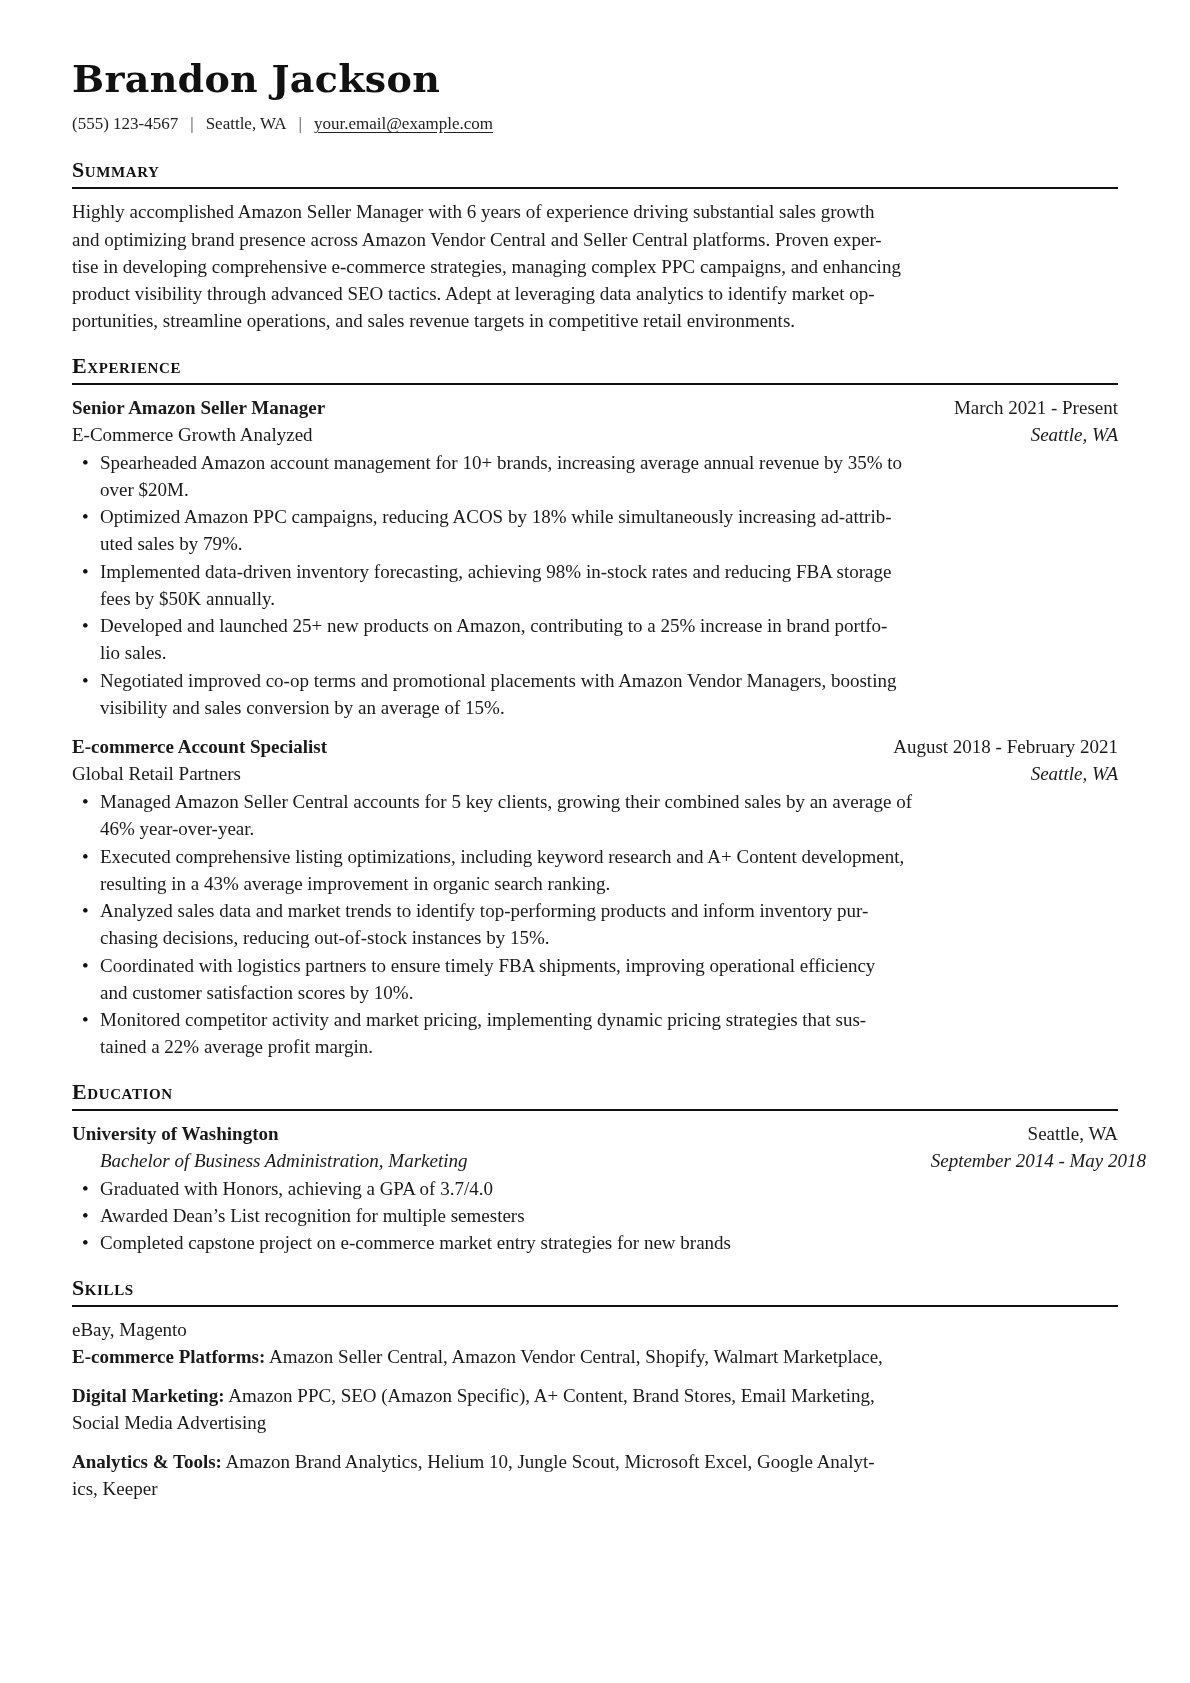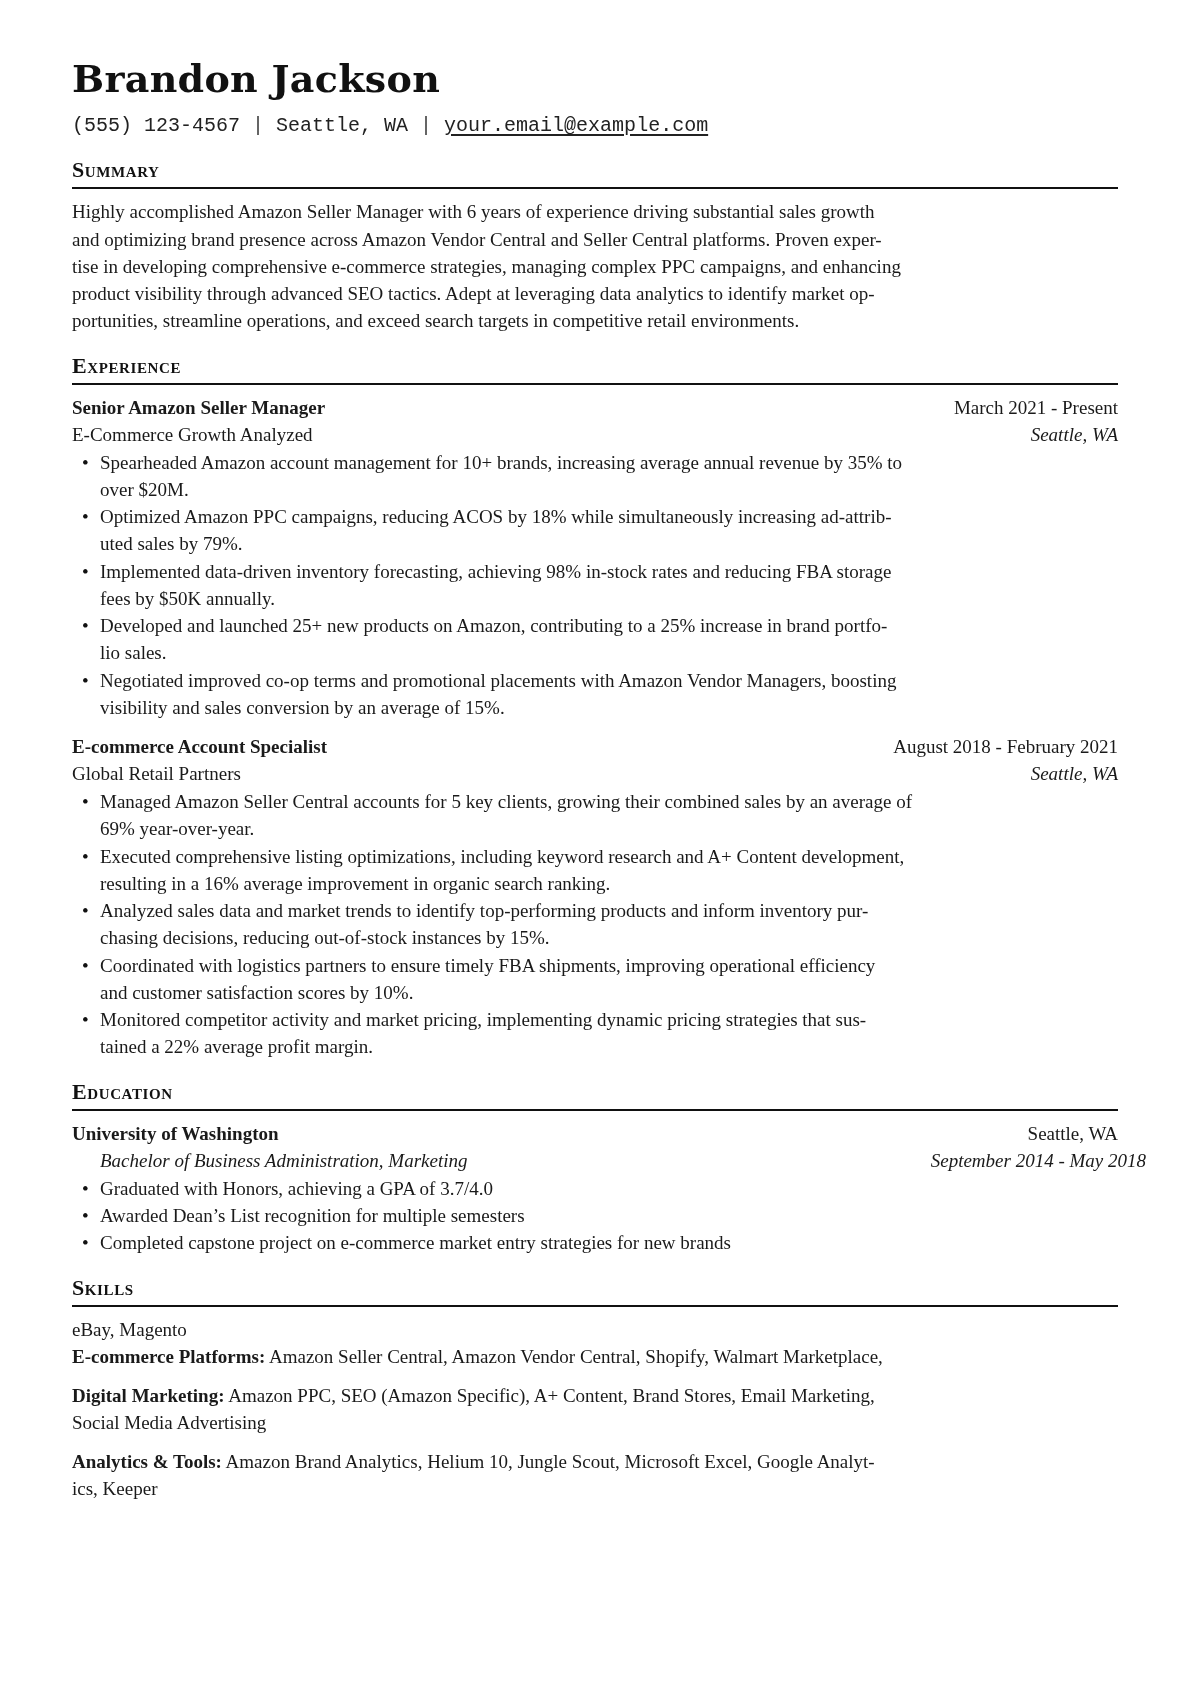--- a/index.html
+++ b/index.html
@@ -1,21 +1,21 @@
 <!DOCTYPE html>
 <html><head>
 <meta charset="utf-8">
 <style>
   html, body { margin: 0; padding: 0; background: #ffffff; }
   body { width: 1190px; height: 1683px; position: relative; overflow: hidden;
          font-family: "DejaVu Serif", "Liberation Serif", serif; color: #111; }
   .page { position: absolute; left: 72px; top: 0; width: 1046px; }
   .name { position: absolute; top: 56px; left: 0; font-size: 38px; font-weight: bold; letter-spacing: 0.3px;
           font-family: "DejaVu Serif", serif; color: #111; white-space: nowrap; }
-  .contact { position: absolute; top: 114px; left: 0; font-size: 20px; font-family: Liberation Mono, monospace; white-space: nowrap; color: #222; }
+  .contact { position: absolute; top: 114px; left: 0; font-size: 17px; font-family: Liberation Serif, serif; white-space: nowrap; color: #222; }
   .contact .sep { display: inline-block; margin: 0 12px; color: #444; }
   .contact .email { text-decoration: underline; text-underline-offset: 3px; color: #222; }
   .sec-h { position: absolute; left: 0; width: 1046px; font-family: "Liberation Serif", serif; font-weight: bold;
            font-size: 22px; font-variant: small-caps; letter-spacing: 0.6px; color: #111; }
   .sec-h .rule { position: absolute; left: 0; right: 0; height: 2px; background: #111; top: 30px; }
   .line { position: absolute; left: 0; width: 1046px; font-family: "Liberation Serif", serif; font-size: 19px;
           line-height: 27px; white-space: nowrap; color: #1a1a1a; }
   .row { position: absolute; left: 0; width: 1046px; font-family: "Liberation Serif", serif; font-size: 19px;
          line-height: 27px; display: flex; justify-content: space-between; white-space: nowrap; color: #1a1a1a; }
   .bold { font-weight: bold; }
@@ -37,21 +37,21 @@
   </div>
 
   <div class="sec-h" style="top:157px;">
     <span>Summary</span>
     <div class="rule"></div>
   </div>
   <div class="line" style="top:198px;">Highly accomplished Amazon Seller Manager with 6 years of experience driving substantial sales growth</div>
   <div class="line" style="top:226px;">and optimizing brand presence across Amazon Vendor Central and Seller Central platforms. Proven exper-</div>
   <div class="line" style="top:253px;">tise in developing comprehensive e-commerce strategies, managing complex PPC campaigns, and enhancing</div>
   <div class="line" style="top:280px;">product visibility through advanced SEO tactics. Adept at leveraging data analytics to identify market op-</div>
-  <div class="line" style="top:307px;">portunities, streamline operations, and exceed search targets in competitive retail environments.</div>
+  <div class="line" style="top:307px;">portunities, streamline operations, and sales revenue targets in competitive retail environments.</div>
 
   <div class="sec-h" style="top:353px;">
     <span>Experience</span>
     <div class="rule"></div>
   </div>
 
   <div class="row" style="top:394px;">
     <span class="bold">Senior Amazon Seller Manager</span>
     <span>March 2021 - Present</span>
   </div>
@@ -102,28 +102,28 @@
   </div>
   <div class="row" style="top:760px;">
     <span>Global Retail Partners</span>
     <span class="ital">Seattle, WA</span>
   </div>
 
   <div>
     <span class="bullet" style="top:788px;">•</span>
     <div class="btext" style="top:788px;">
         <span class="l">Managed Amazon Seller Central accounts for 5 key clients, growing their combined sales by an average of</span>
-        <span class="l">69% year-over-year.</span>
+        <span class="l">46% year-over-year.</span>
       </div>
   </div>
   <div>
     <span class="bullet" style="top:843px;">•</span>
     <div class="btext" style="top:843px;">
         <span class="l">Executed comprehensive listing optimizations, including keyword research and A+ Content development,</span>
-        <span class="l">resulting in a 16% average improvement in organic search ranking.</span>
+        <span class="l">resulting in a 43% average improvement in organic search ranking.</span>
       </div>
   </div>
   <div>
     <span class="bullet" style="top:897px;">•</span>
     <div class="btext" style="top:897px;">
         <span class="l">Analyzed sales data and market trends to identify top-performing products and inform inventory pur-</span>
         <span class="l">chasing decisions, reducing out-of-stock instances by 15%.</span>
       </div>
   </div>
   <div>

